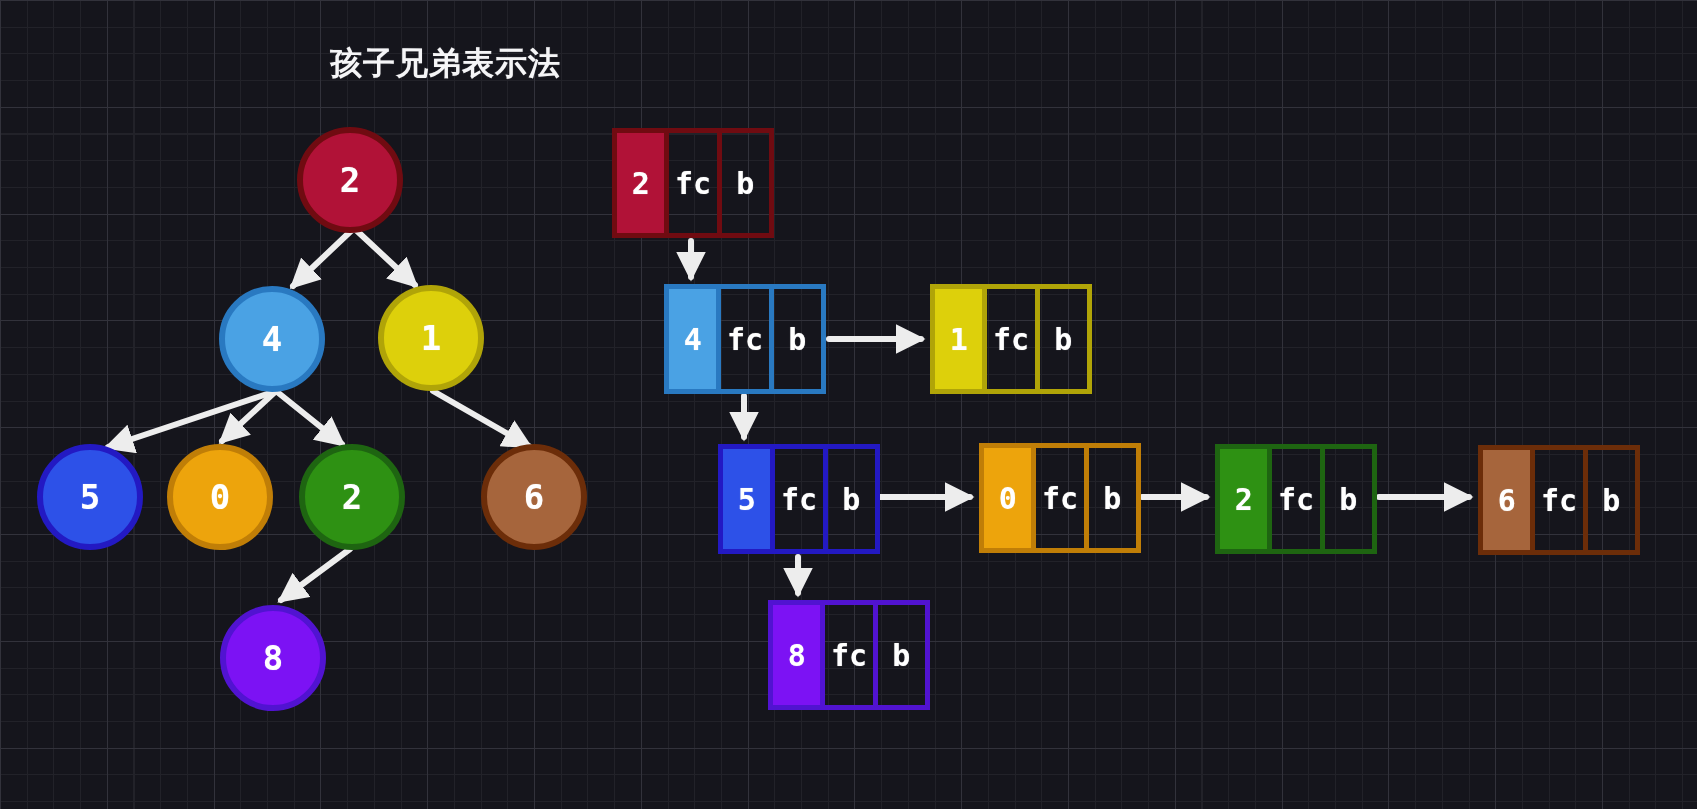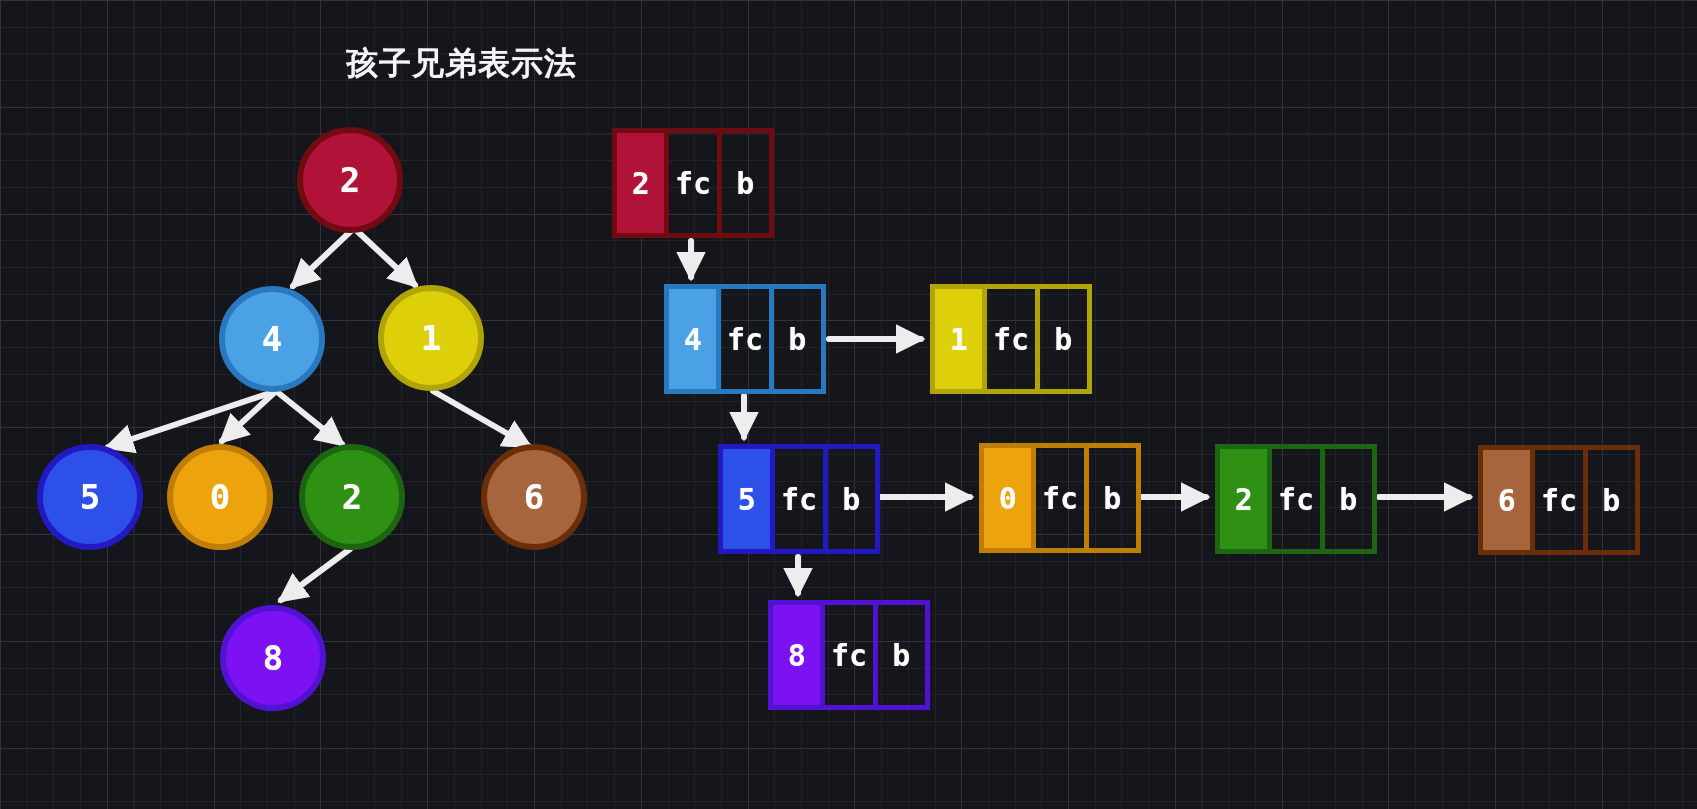--- a/index.html
+++ b/index.html
@@ -10,21 +10,20 @@
       repeating-linear-gradient(to right, #32323b 0 1px, transparent 1px 106.8px),
       repeating-linear-gradient(to bottom, #32323b 0 1px, transparent 1px 106.8px),
       repeating-linear-gradient(to right, #222229 0 1px, transparent 1px 26.7px),
       repeating-linear-gradient(to bottom, #222229 0 1px, transparent 1px 26.7px);
     font-family:"DejaVu Sans", sans-serif;
   }
   #title{
     position:absolute;left:330px;top:42px;
     font-size:32px;font-weight:bold;color:#f5f5f7;letter-spacing:1px;
     text-shadow:0 0 1px rgba(255,255,255,.4);
-    margin-left:16px;
   }
   #arrows{position:absolute;left:0;top:0;pointer-events:none;}
   #arrows line{stroke:#ededed;stroke-width:6;stroke-linecap:round;}
   .tnode{
     position:absolute;box-sizing:border-box;
     width:106px;height:106px;border-radius:50%;border:6px solid;
     display:flex;align-items:center;justify-content:center;
   }
   .tnode span{
     font-family:"DejaVu Sans Mono", monospace;font-weight:bold;

